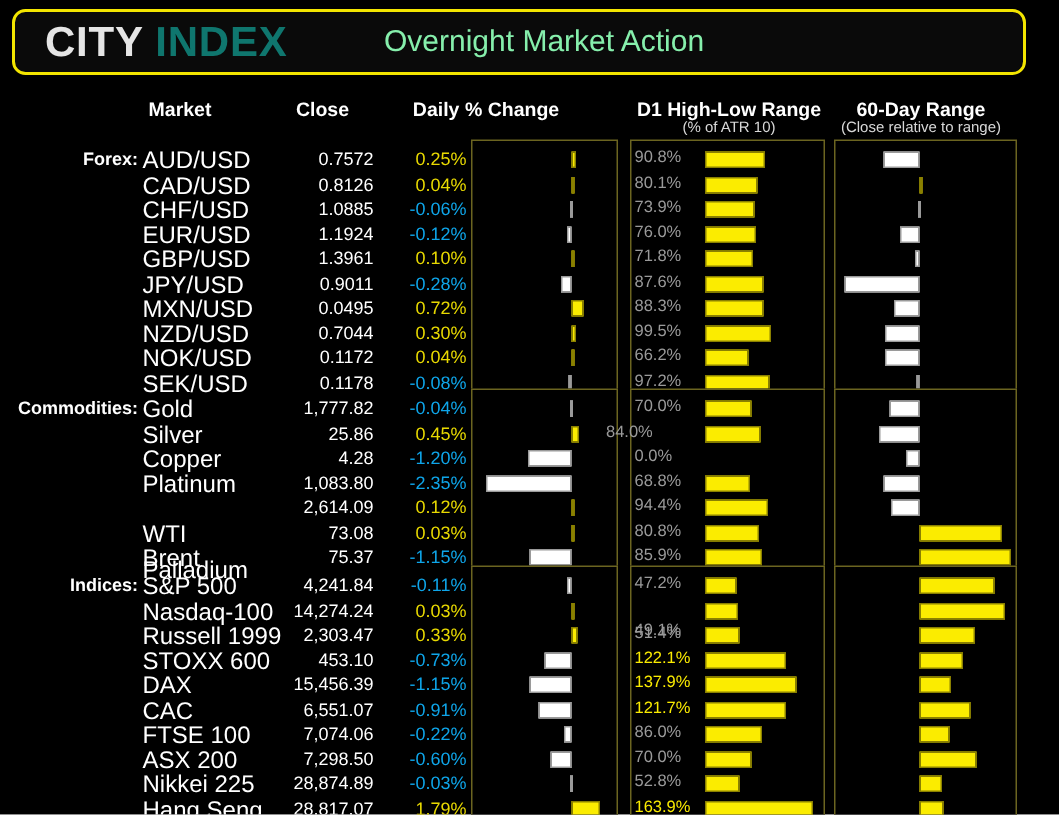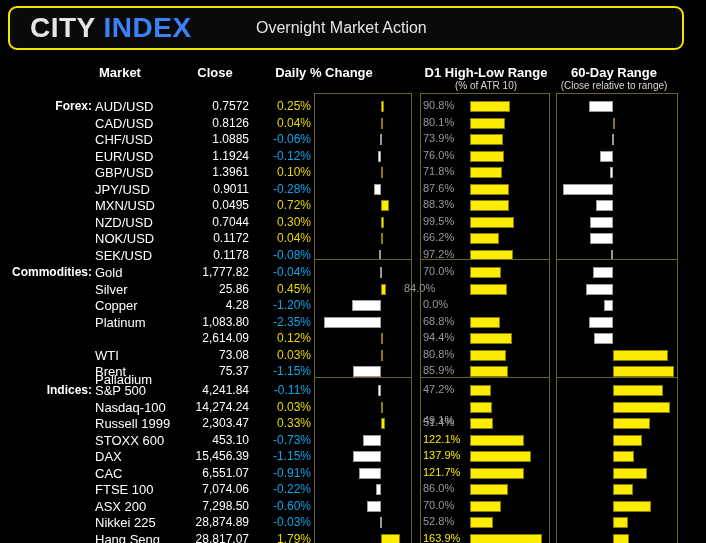--- a/index.html
+++ b/index.html
@@ -5,30 +5,30 @@
   html,body{margin:0;padding:0;background:#ffffff;}
   body{width:706px;height:543px;font-family:"Liberation Sans",sans-serif;overflow:hidden;}
   #root{position:relative;width:706px;height:543px;background:#000000;}
 
   
   .hdrwrap{position:absolute;left:8px;top:6px;width:676px;height:44px;}
   .hdrbar{position:absolute;inset:0;background:#0a0a0a;border:2px solid #f3e500;border-radius:9px;
           box-shadow:0 3px 6px rgba(0,0,0,.55);}
   .brand{position:absolute;left:22px;top:8px;font-size:28px;font-weight:bold;letter-spacing:.5px;line-height:28px;}
   .brand .c1{color:#e5e5e5;}
-  .brand .c2{color:#3b82f6;}
-  .hdrtitle{position:absolute;left:248px;top:10px;color:#e5e5e5;font-size:16px;line-height:24px;}
+  .brand .c2{color:#0f766e;}
+  .hdrtitle{position:absolute;left:248px;top:10px;color:#86efac;font-size:20px;line-height:24px;}
 
   
   .colhead{position:absolute;color:#ffffff;font-size:13px;font-weight:bold;text-align:center;}
   .colsub{position:absolute;color:#d8d8d8;font-size:10px;text-align:center;}
 
   
   .seclabel{position:absolute;color:#ffffff;font-size:12px;font-weight:bold;text-align:right;width:100px;}
-  .mkt{position:absolute;color:#ffffff;font-size:13px;left:95px;}
+  .mkt{position:absolute;color:#ffffff;font-size:16px;left:95px;}
   .close{position:absolute;color:#ffffff;font-size:12px;width:72px;text-align:right;left:177px;}
   .pct{position:absolute;font-size:12px;width:58px;text-align:right;left:253px;}
   .pct.up{color:#e8d900;}
   .pct.dn{color:#0ea5e9;}
 
   
   .panel{position:absolute;border:1px solid #6b6420;background:#000000;box-sizing:border-box;}
 
   .bar{position:absolute;box-sizing:border-box;}
   .bar.pos{background:#fbec00;border:1px solid #8a8000;}

